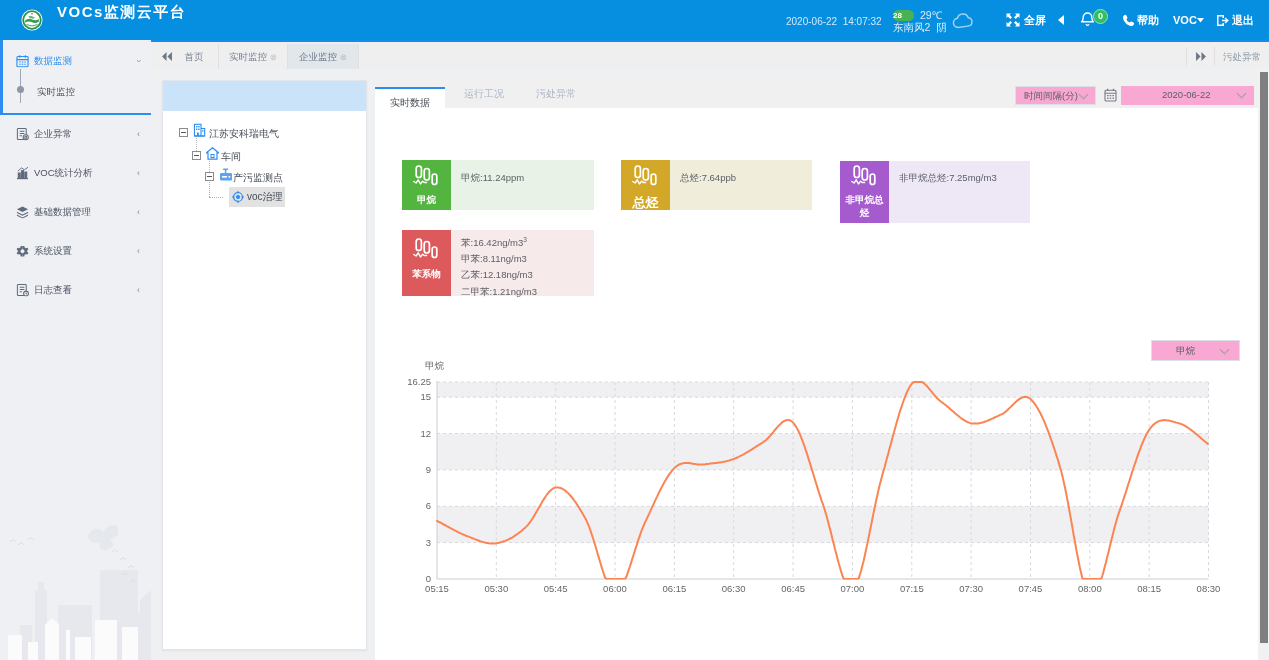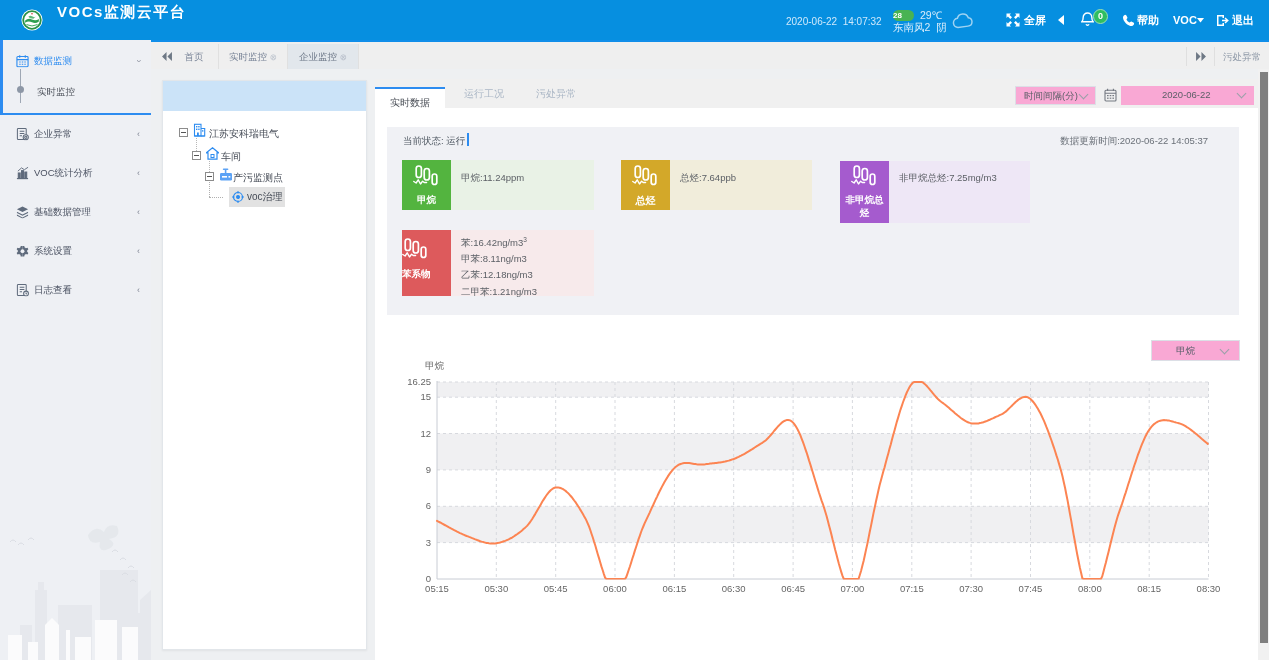--- a/index.html
+++ b/index.html
@@ -297,25 +297,20 @@
             <rect x="8.4" y="7" width="1.6" height="1.2"></rect>
             <rect x="3" y="9.6" width="1.6" height="1.2"></rect>
             <rect x="5.7" y="9.6" width="1.6" height="1.2"></rect>
             <rect x="8.4" y="9.6" width="1.6" height="1.2"></rect>
           </g>
         </svg>
       <div class="selbox" style="left:746px;top:7px;width:133px;height:19px;line-height:17px;border:none;"><span style="margin-left:41px;">2020-06-22</span><span class="chevdn" style="position:absolute;right:9px;top:4px;"></span></div>
     </div>
     <div id="mtab-active">实时数据</div>
 
-    <div id="graysec">
-      <div style="position:absolute;left:16px;top:8px;font-size:9.5px;color:#515a64;">当前状态: 运行</div>
-      <div style="position:absolute;left:80px;top:6px;width:2px;height:13px;background:#2d8cf0;"></div>
-      <div style="position:absolute;right:31px;top:8px;font-size:9.5px;color:#6a7078;">数据更新时间:2020-06-22 14:05:37</div>
-    </div>
 
   </div>
 
 </div>
 
 <div class="abs" style="left:425px;top:360px;font-size:9.5px;color:#666;">甲烷</div>
 <div class="selbox abs" style="left:1151px;top:340px;width:89px;height:21px;line-height:19px;"><span style="margin-left:24px;color:#515a64;">甲烷</span><span class="chevdn" style="position:absolute;right:11px;top:5px;"></span></div>
 
 <div class="abs" style="left:1258px;top:69px;width:11px;height:591px;background:#f1f1f1;"></div>
 <div class="abs" style="left:1260px;top:72px;width:8px;height:571px;background:#7f7f7f;"></div>
@@ -336,40 +331,40 @@
 </div>
 <div class="abs" style="left:621px;top:160px;width:49px;height:50px;background:#d3a829;color:#fff;text-align:center;">
   <div style="margin-top:5px;"><svg width="28" height="24" viewBox="0 0 28 24">
         <g fill="none" stroke="#fff" stroke-width="1.7">
           <rect x="3.2" y="1" width="5.2" height="11.5" rx="2.6"></rect>
           <rect x="11.2" y="3.5" width="5.2" height="11.5" rx="2.6"></rect>
           <rect x="19.2" y="9" width="4.6" height="10.5" rx="2.3"></rect>
           <path d="M0.8 16.5 l2.3 1.5 l2.1 -3.2 l2.3 4.2 l2.1 -2.8 l1.6 1.3 l2.4 0" stroke-width="1.4" stroke-linejoin="round" stroke-linecap="round"></path>
         </g>
       </svg></div>
-  <div style="font-size:10px;font-weight:bold;margin-top:1px;">总烃</div>
+  <div style="font-size:13px;font-weight:bold;margin-top:1px;">总烃</div>
 </div>
 <div class="abs" style="left:670px;top:160px;width:142px;height:50px;background:#f1eddb;">
   <div style="margin:12px 0 0 10px;font-size:9.5px;color:#5c6066;">总烃:7.64ppb</div>
 </div>
 <div class="abs" style="left:840px;top:161px;width:49px;height:62px;background:#a55bce;color:#fff;text-align:center;">
   <div style="margin-top:4px;"><svg width="28" height="24" viewBox="0 0 28 24">
         <g fill="none" stroke="#fff" stroke-width="1.7">
           <rect x="3.2" y="1" width="5.2" height="11.5" rx="2.6"></rect>
           <rect x="11.2" y="3.5" width="5.2" height="11.5" rx="2.6"></rect>
           <rect x="19.2" y="9" width="4.6" height="10.5" rx="2.3"></rect>
           <path d="M0.8 16.5 l2.3 1.5 l2.1 -3.2 l2.3 4.2 l2.1 -2.8 l1.6 1.3 l2.4 0" stroke-width="1.4" stroke-linejoin="round" stroke-linecap="round"></path>
         </g>
       </svg></div>
   <div style="font-size:9.5px;font-weight:bold;line-height:13px;">非甲烷总<br>烃</div>
 </div>
 <div class="abs" style="left:889px;top:161px;width:141px;height:62px;background:#eee7f6;">
   <div style="margin:11px 0 0 10px;font-size:9.5px;color:#5c6066;">非甲烷总烃:7.25mg/m3</div>
 </div>
-<div class="abs" style="left:402px;top:230px;width:49px;height:66px;background:#dd5a5c;color:#fff;text-align:left;">
+<div class="abs" style="left:402px;top:230px;width:49px;height:66px;background:#dd5a5c;color:#fff;text-align:center;">
   <div style="margin-top:8px;"><svg width="28" height="24" viewBox="0 0 28 24">
         <g fill="none" stroke="#fff" stroke-width="1.7">
           <rect x="3.2" y="1" width="5.2" height="11.5" rx="2.6"></rect>
           <rect x="11.2" y="3.5" width="5.2" height="11.5" rx="2.6"></rect>
           <rect x="19.2" y="9" width="4.6" height="10.5" rx="2.3"></rect>
           <path d="M0.8 16.5 l2.3 1.5 l2.1 -3.2 l2.3 4.2 l2.1 -2.8 l1.6 1.3 l2.4 0" stroke-width="1.4" stroke-linejoin="round" stroke-linecap="round"></path>
         </g>
       </svg></div>
   <div style="font-size:9.5px;font-weight:bold;margin-top:2px;">苯系物</div>
 </div>

